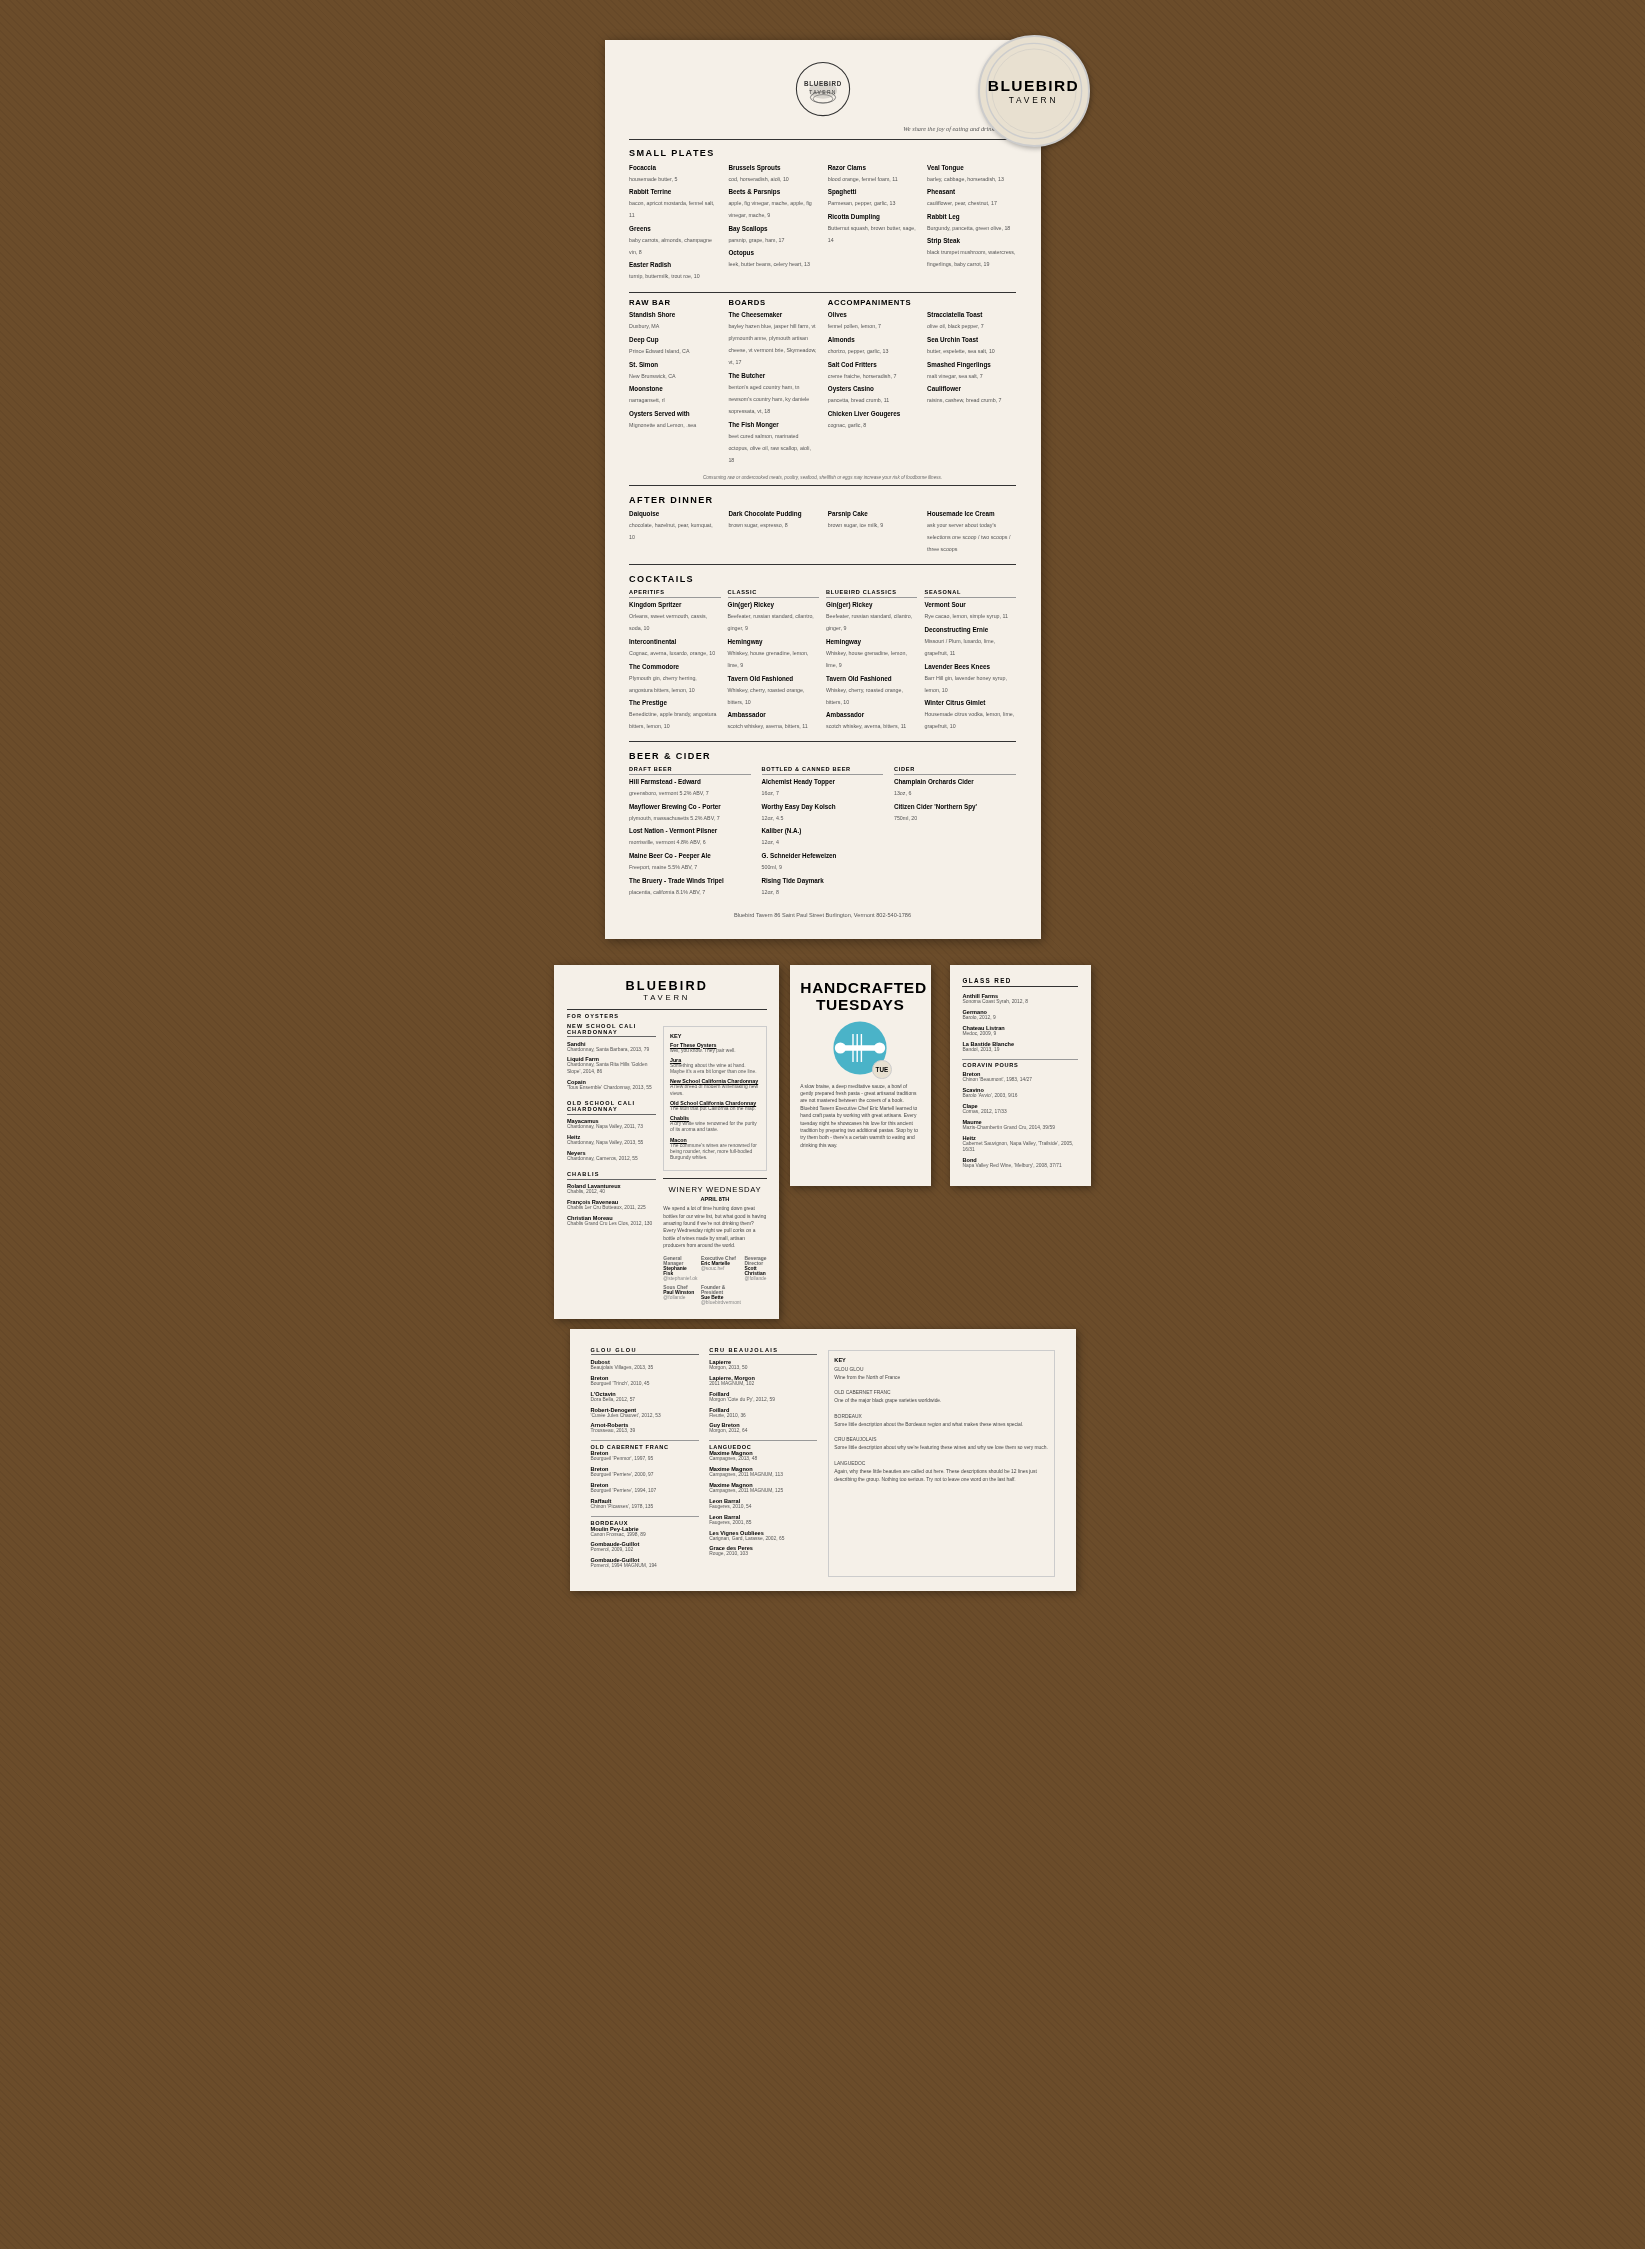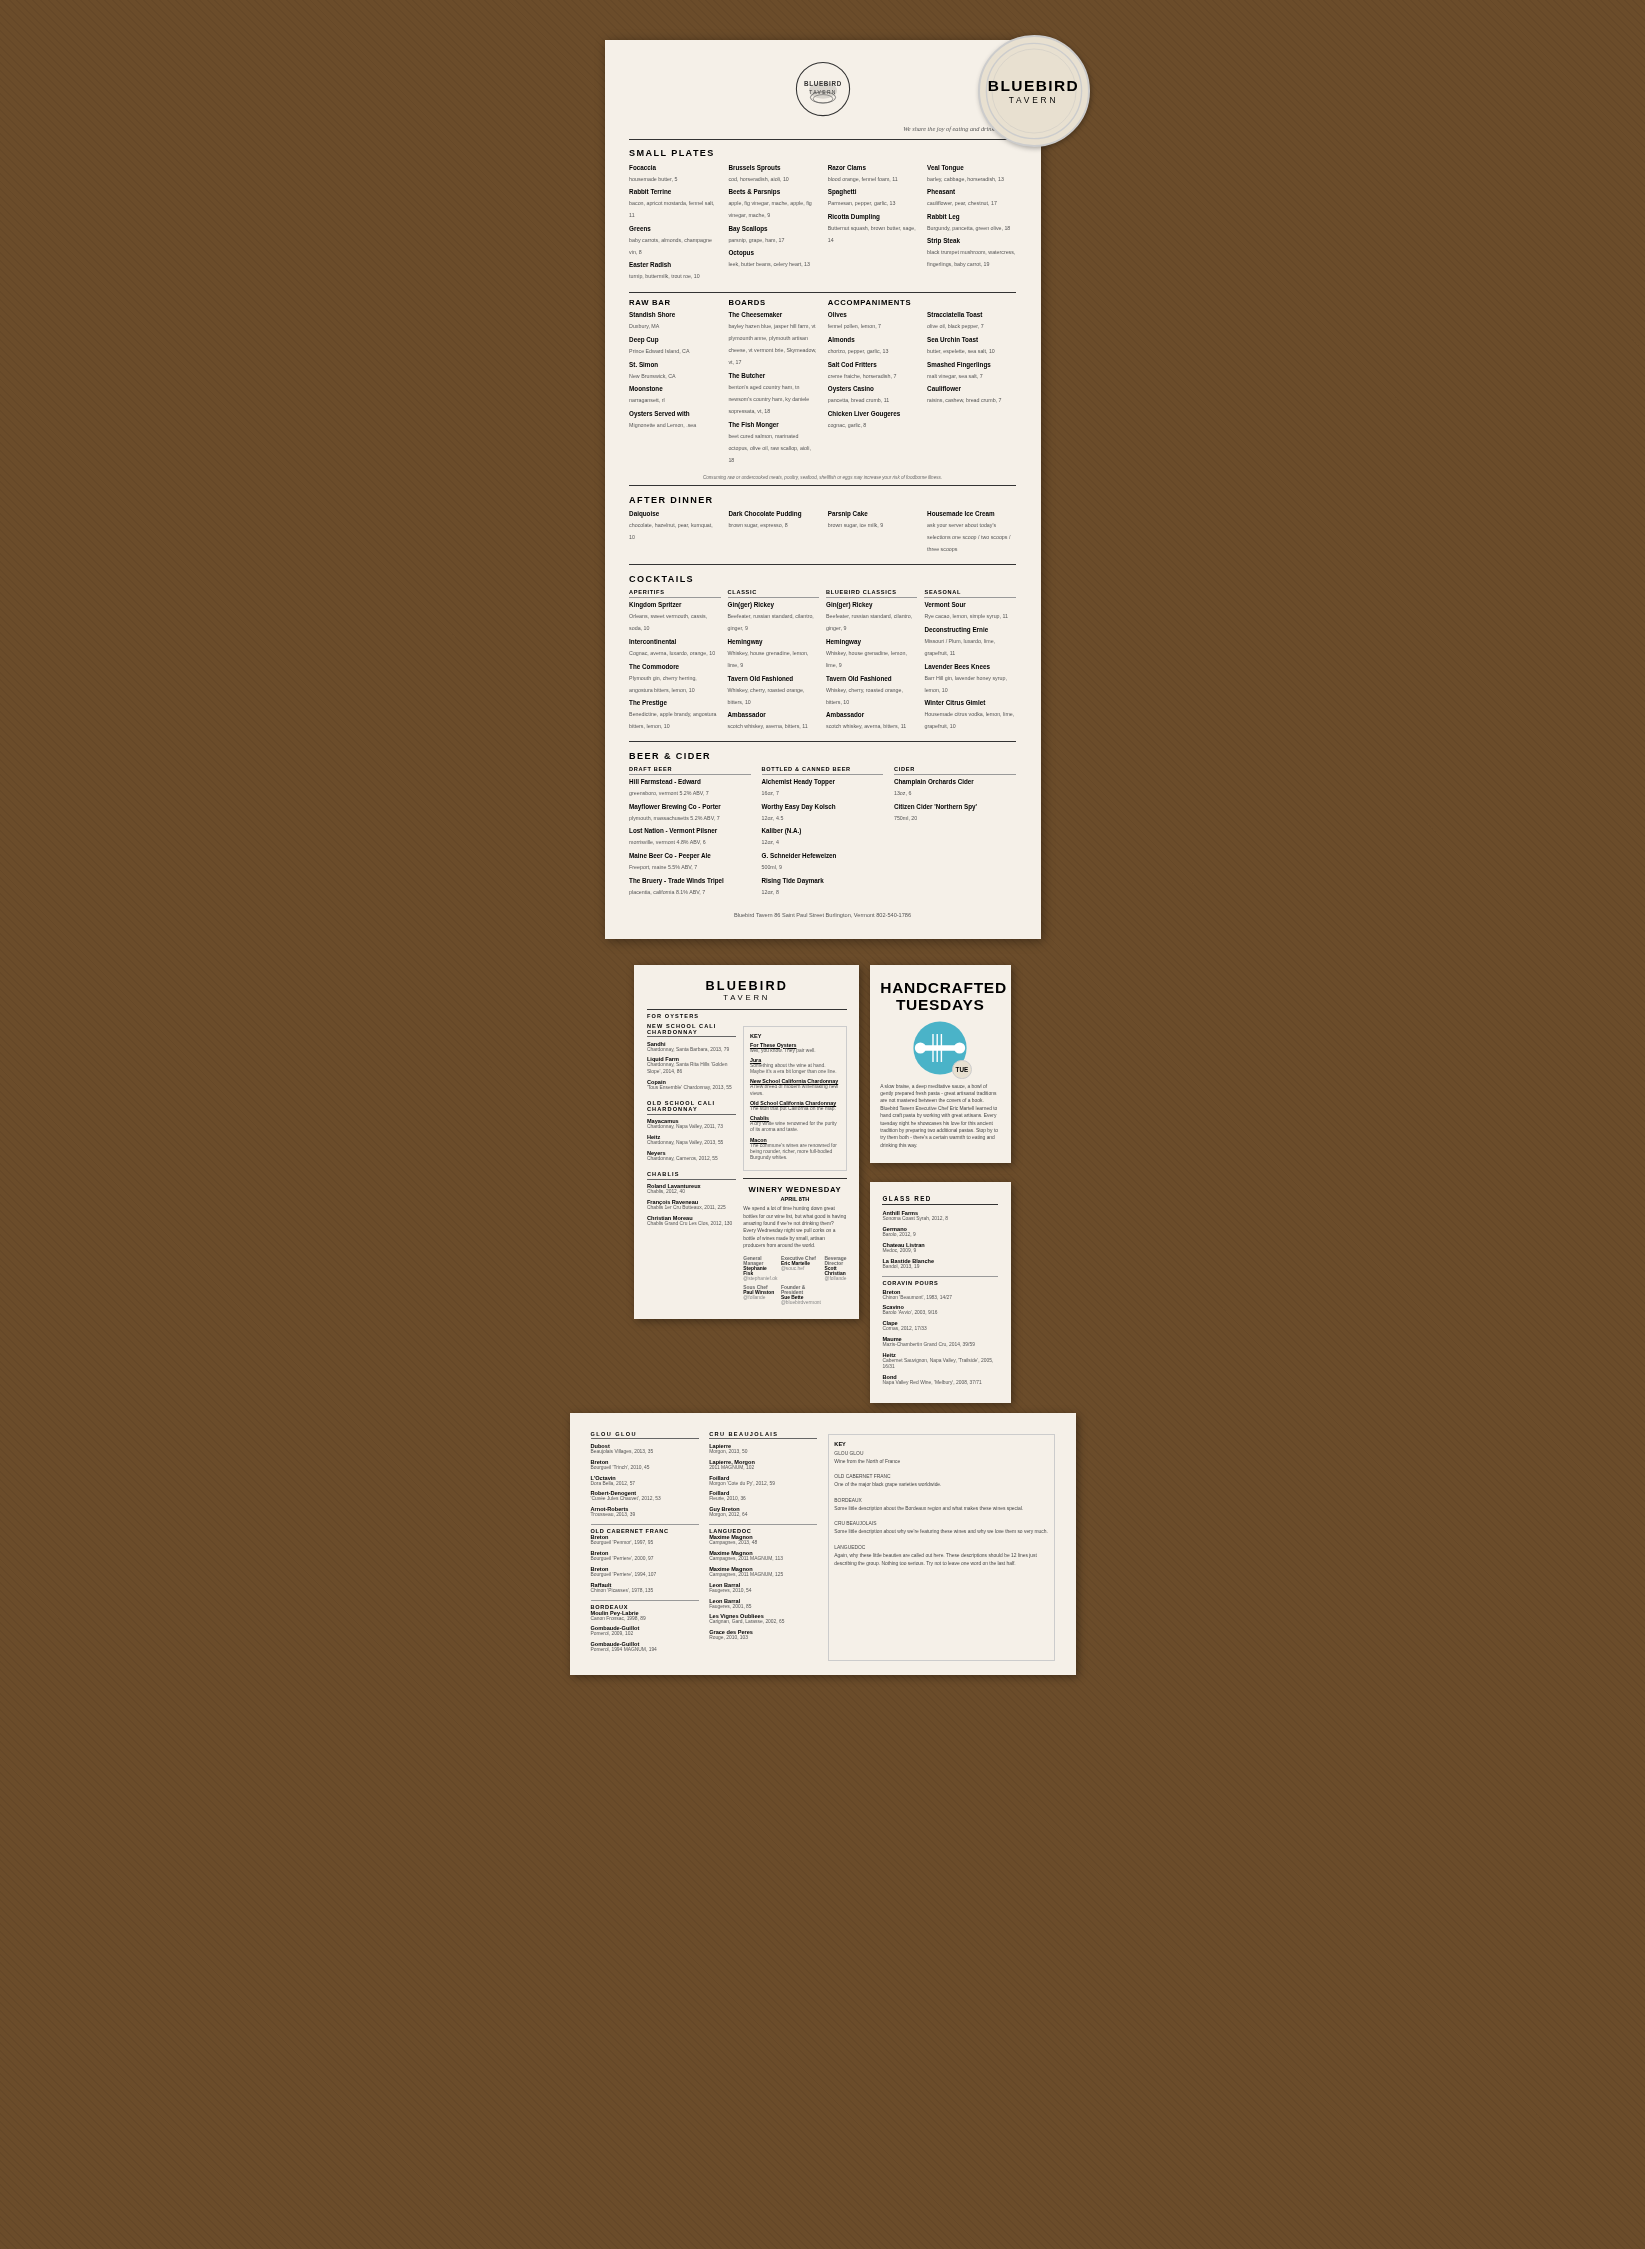--- a/index.html
+++ b/index.html
@@ -260,21 +260,21 @@
     
     .winery-box {
       border-top: 1.4px solid #333;
       padding-top: 5.6px;
       margin-top: 7px;
       text-align: left;
     }
 
     .winery-title {
       font-size: 7.7px;
-      font-weight: bold;
+      font-weight: normal;
       text-transform: uppercase;
       letter-spacing: 0.7px;
       text-align: center;
       margin-bottom: 2.1px;
     }
 
     .winery-date {
       font-size: 5.6px;
       font-weight: bold;
       text-align: center;
@@ -799,21 +799,21 @@
           <div class="staff-item">
             <div class="staff-role">Founder &amp; President</div>
             <div class="staff-name">Sue Bette</div>
             <div class="staff-handle">@bluebirdvermont</div>
           </div>
         </div>
       </div>
     </div>
   </div>
 
-  <div style="display:flex;flex-direction:column;gap:19px;">
+  <div style="display:flex;flex-direction:row;gap:19px;">
 
     <div class="handcrafted-paper">
       <div class="handcrafted-title">
         <span>HANDCRAFTED</span><br>
         <span>TUESDAYS</span>
       </div>
 
       <div style="margin:7px auto;width:56px;height:56px;position:relative;">
         <svg width="56" height="56" viewBox="0 0 80 80">
           <circle cx="40" cy="40" r="38" fill="#4ab3c8"></circle>

